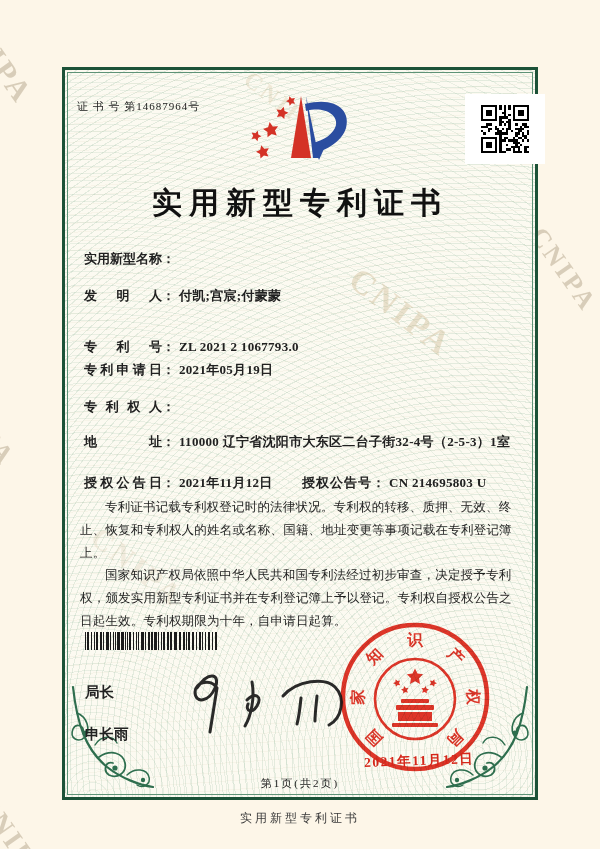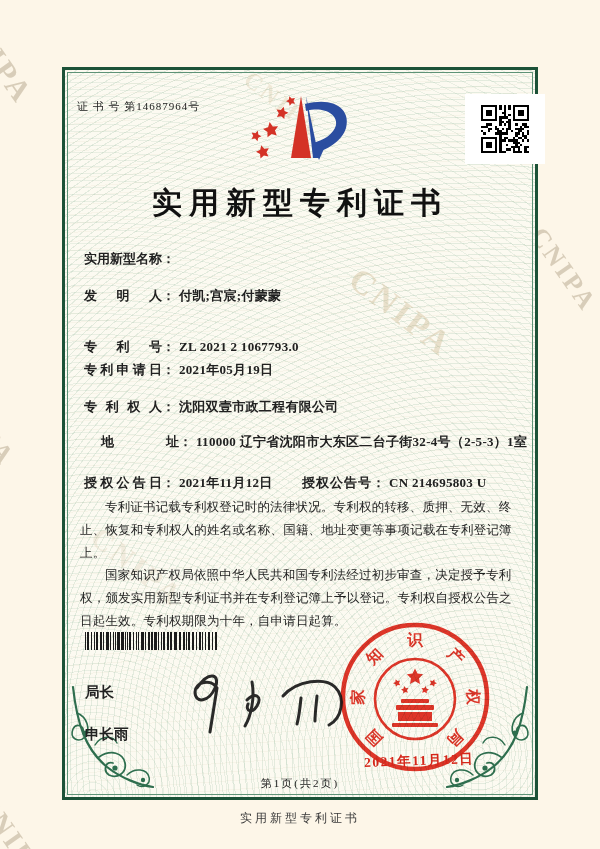--- a/index.html
+++ b/index.html
@@ -53,21 +53,21 @@
     position:absolute;left:0;top:183px;width:600px;text-align:center;
     font-size:30px;font-weight:bold;letter-spacing:7px;color:#111;z-index:3;
   }
 
   .fields{position:absolute;left:84px;top:250px;width:434px;z-index:3;font-size:13px;font-weight:600;}
   .field-row{position:absolute;left:0;width:434px;display:flex;align-items:flex-start;line-height:1.35;}
   .field-row .lab{display:inline-block;width:78px;text-align:justify;text-align-last:justify;flex:0 0 78px;}
   .field-row .colon{flex:0 0 auto;}
   .field-row .val{flex:1 1 auto;padding-left:4px;letter-spacing:0.3px;}
   .r1{top:0px;} .r2{top:37px;} .r3{top:88px;} .r4{top:111px;} .r5{top:148px;}
-  .r6{top:183px;margin-left:17px;} .r7{top:224px;}
+  .r6{top:183px;} .r7{top:224px;}
   .grant-no-pair{position:absolute;left:218px;top:0;display:flex;}
   .grant-no-pair .lab2{letter-spacing:1px;}
 
   .body-text{position:absolute;left:80px;top:496px;width:442px;z-index:3;
     font-size:12.5px;line-height:1.82;color:#1f1f1f;letter-spacing:0.2px;}
   .body-text p{margin:0;text-indent:2em;}
 
   .barcode{position:absolute;left:85px;top:632px;width:155px;height:18px;z-index:3;
     display:flex;align-items:stretch;overflow:hidden;}
   .barcode span{display:block;background:#1b1b1b;height:100%;flex:0 0 auto;}
@@ -305,21 +305,20 @@
       <span class="val">ZL 2021 2 1067793.0</span>
     </div>
     <div class="field-row r4">
       <span class="lab">专利申请日</span>
         <span class="colon">：</span>
       <span class="val">2021年05月19日</span>
     </div>
     <div class="field-row r5">
       <span class="lab">专利权人</span>
         <span class="colon">：</span>
-      <span class="val">沈阳双壹市政工程有限公司</span>
     </div>
     <div class="field-row r6">
       <span class="lab">地址</span>
         <span class="colon">：</span>
       <span class="val">110000 辽宁省沈阳市大东区二台子街32-4号（2-5-3）1室</span>
     </div>
     <div class="field-row r7">
       <span class="lab">授权公告日</span>
         <span class="colon">：</span>
       <span class="val">2021年11月12日</span>

